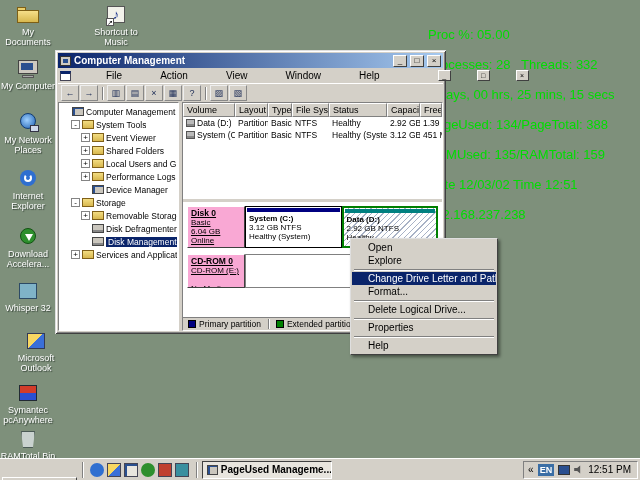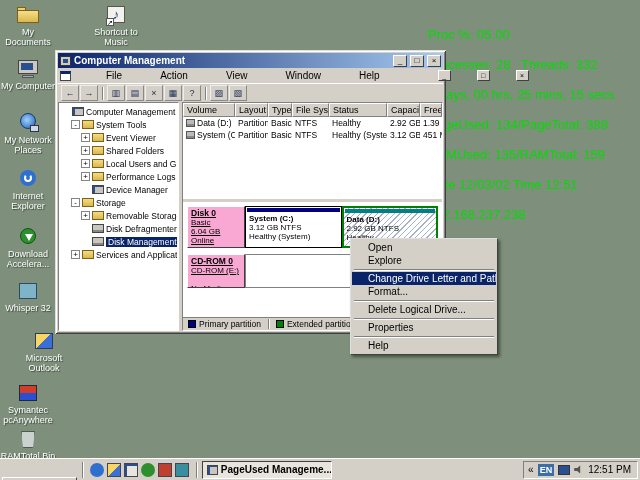--- a/index.html
+++ b/index.html
@@ -162,21 +162,21 @@
       <div class="daa"></div>
     </div>
   <div class="lbl">Download Accelera...</div>
 </div>
 <div class="dicon" style="left:0;top:280px">
   <div class="art">
       <div class="whs"></div>
     </div>
   <div class="lbl">Whisper 32</div>
 </div>
-<div class="dicon" style="left:16px;top:330px">
+<div class="dicon" style="left:8px;top:330px">
   <div class="art">
       <div class="olk"></div>
     </div>
   <div class="lbl">Microsoft Outlook</div>
 </div>
 <div class="dicon" style="left:0;top:382px">
   <div class="art">
       <div class="pca"></div>
     </div>
   <div class="lbl">Symantec pcAnywhere</div>

